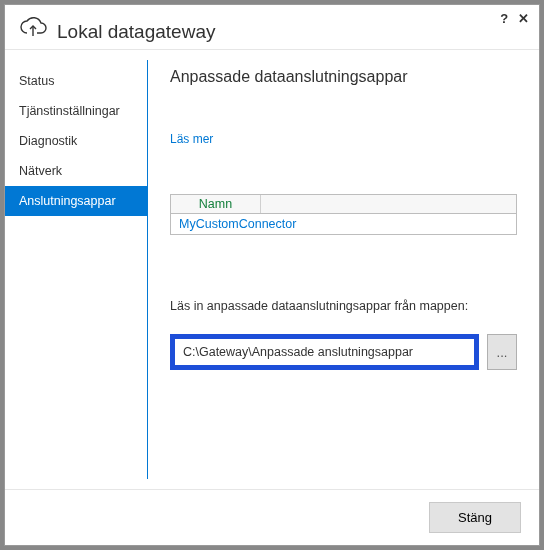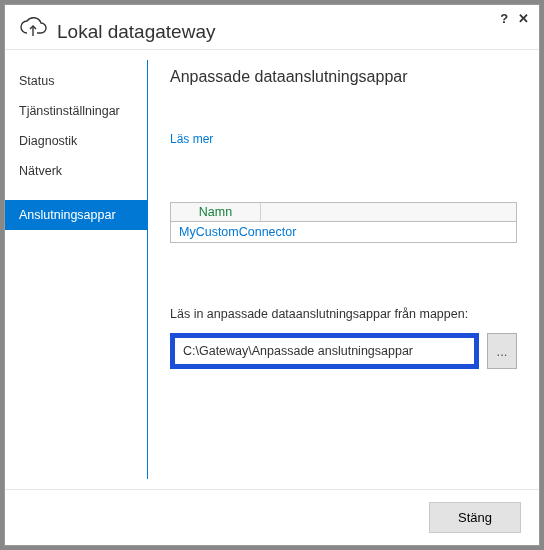--- a/index.html
+++ b/index.html
@@ -58,21 +58,20 @@
       font-size: 12.5px;
     }
     .sidebar-item {
       padding: 8px 14px;
       color: #333;
       cursor: pointer;
     }
     .sidebar-item.selected {
       background: #0178D4;
       color: #fff;
-      margin-top: 14px;
     }
     .divider {
       width: 1px;
       background: #0178D4;
       margin-top: 10px;
       margin-bottom: 10px;
     }
     .content {
       flex: 1;
       padding: 18px 22px 10px 22px;
@@ -84,21 +83,21 @@
       font-size: 16px;
       font-weight: 400;
       color: #323232;
       margin-bottom: 6px;
     }
     .link {
       color: #0178D4;
       font-size: 12px;
       cursor: pointer;
       display: inline-block;
-      margin-bottom: 16px;
+      margin-bottom: 8px;
     }
     .table {
       border: 1px solid #bdbdbd;
       font-size: 12.5px;
     }
     .table-header {
       display: flex;
       background: #f7f7f7;
       border-bottom: 1px solid #bdbdbd;
     }
@@ -112,21 +111,21 @@
     .table-row {
       padding: 3px 8px;
       color: #0178D4;
     }
     .folder-section {
       margin-top: 24px;
     }
     .folder-label {
       font-size: 12.5px;
       color: #333;
-      margin-bottom: 12px;
+      margin-bottom: 21px;
     }
     .folder-row {
       display: flex;
       gap: 8px;
       align-items: stretch;
     }
     .folder-input {
       flex: 1;
       border: 5px solid #1d4ed8;
       padding: 6px 8px;

